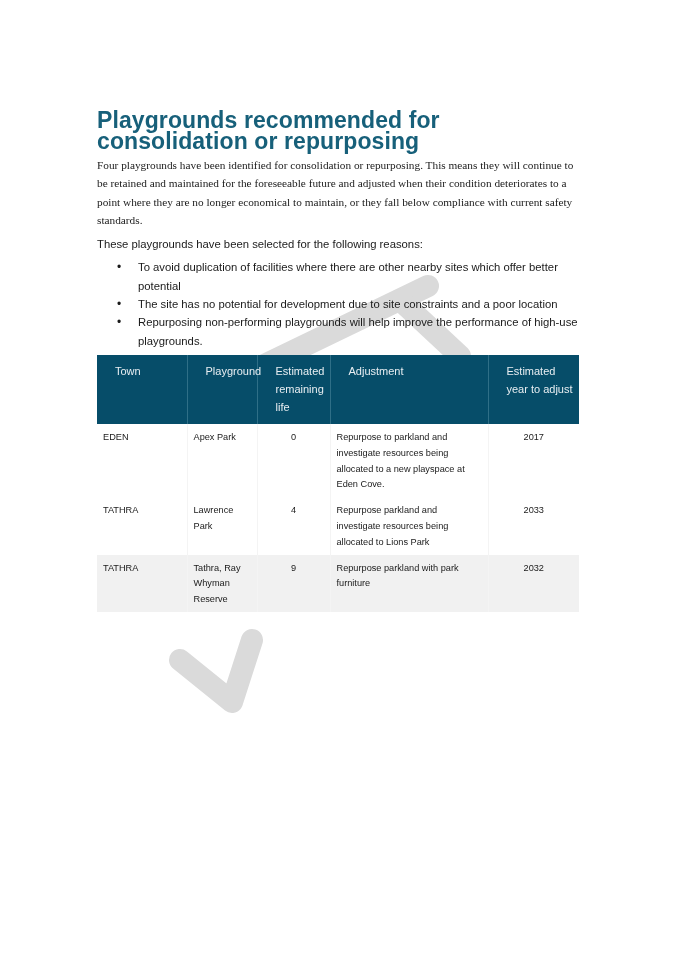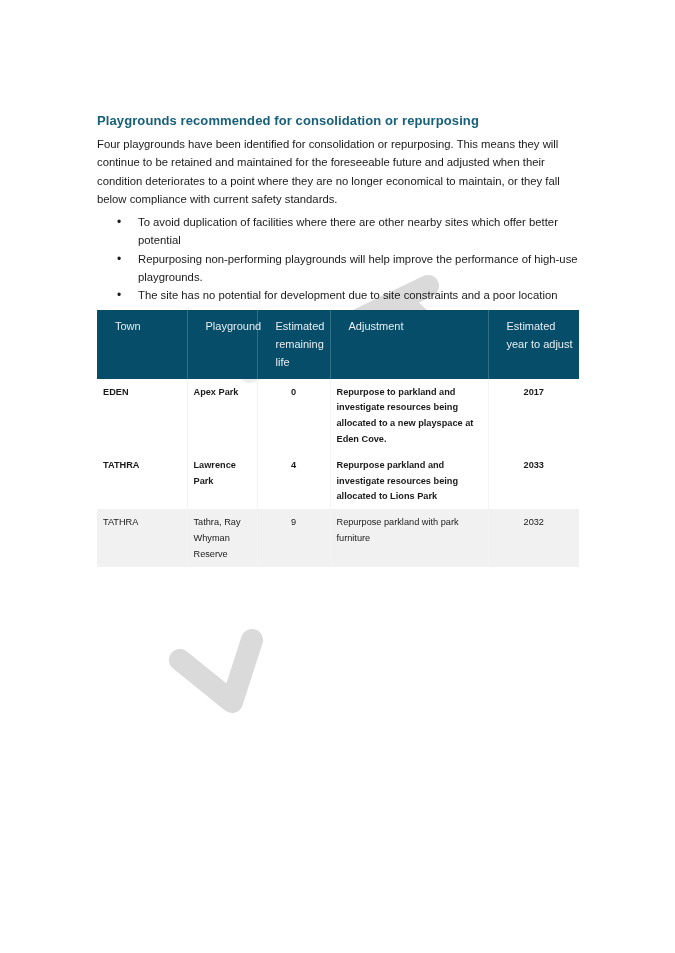--- a/index.html
+++ b/index.html
@@ -1,58 +1,59 @@
 <!DOCTYPE html>
 <html><head>
 <meta charset="utf-8">
 <style>
   html, body { margin: 0; padding: 0; background: #ffffff; }
   body { width: 675px; height: 953px; position: relative; overflow: hidden;
          font-family: "Liberation Sans", "DejaVu Sans", sans-serif; color: #1a1a1a; }
   .watermark { position: absolute; left: 0; top: 0; width: 675px; height: 953px; pointer-events: none; z-index: 0; }
   .content { position: absolute; left: 97px; top: 110px; width: 485px; z-index: 1; }
-  h1 { margin: 0; font-size: 13px; line-height: 21px; font-weight: bold; color: #17607a; letter-spacing: 0.1px; }
+  h1 { margin: 0; font-size: 23px; line-height: 21px; font-weight: bold; color: #17607a; letter-spacing: 0.1px; }
   p { margin: 0; font-size: 11.3px; line-height: 18.3px; }
-  .intro { margin-top: 4px; }
+  .intro { margin-top: 4px; font-family: Liberation Serif, serif; }
   .reasons-lead { margin-top: 6px; }
   ul { margin: 5px 0 0 0; padding: 0 0 0 41px; list-style: none; }
   li { position: relative; font-size: 11.3px; line-height: 18.3px; }
   li::before { content: "\2022"; position: absolute; left: -21px; top: 0; font-size: 12px; }
   table { margin-top: 5px; width: 482px; border-collapse: collapse; table-layout: fixed; position: relative; }
   th { background: #064d69; color: #e8eef2; font-weight: normal; text-align: left; vertical-align: top;
        font-size: 11px; line-height: 18px; padding: 7px 6px 8px 18px; border-right: 1px solid #2f6f87; }
   th:last-child { border-right: none; margin-left: 8px; }
   td { font-size: 9.2px; line-height: 15.8px; vertical-align: top; padding: 6px 6px 4px 6px; border-right: 1px solid #f4f4f4; }
   td:last-child { border-right: none; }
   tr.alt td { background: rgba(240,240,240,0.9); }
-  tr.plain td { background: rgba(255,255,255,0.55); font-weight: bold; }
+  tr.plain td { background: rgba(255,255,255,0.55); }
   td.center { text-align: center; }
   td.town { font-size: 9.2px; }
 </style>
 </head>
 <body>
 
 <svg class="watermark" viewBox="0 0 675 953" xmlns="http://www.w3.org/2000/svg">
   <g fill="none" stroke="#dadada" stroke-width="22" stroke-linecap="round" stroke-linejoin="round">
     <path d="M250 372 L428 286"></path>
     <path d="M320 338 L500 560" opacity="0.0"></path>
     <path d="M180 660 L232 702 L252 640"></path>
   </g>
   <g fill="none" stroke="#dadada" stroke-width="22" stroke-linecap="round">
     <path d="M400 300 L460 356"></path>
   </g>
 </svg>
 
 <div class="content">
   <h1>Playgrounds recommended for consolidation or repurposing</h1>
   <p class="intro">Four playgrounds have been identified for consolidation or repurposing. This means they will continue to be retained and maintained for the foreseeable future and adjusted when their condition deteriorates to a point where they are no longer economical to maintain, or they fall below compliance with current safety standards.</p>
+  <p class="reasons-lead">These playgrounds have been selected for the following reasons:</p>
   <ul>
     <li>To avoid duplication of facilities where there are other nearby sites which offer better potential</li>
+    <li>The site has no potential for development due to site constraints and a poor location</li>
     <li>Repurposing non-performing playgrounds will help improve the performance of high-use playgrounds.</li>
-    <li>The site has no potential for development due to site constraints and a poor location</li>
   </ul>
 
   <table>
     <colgroup>
       <col style="width:90px">
         <col style="width:70px">
         <col style="width:73px">
         <col style="width:158px">
         <col style="width:91px">
     </colgroup>

